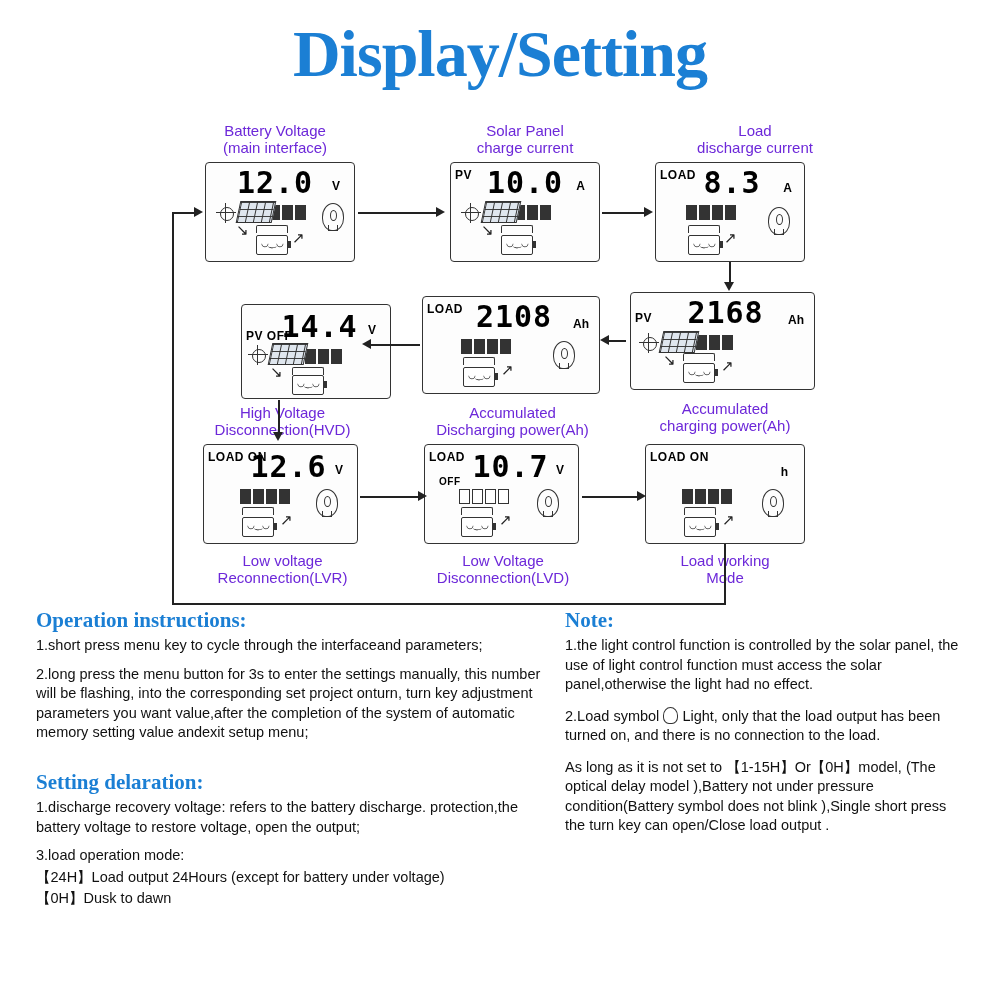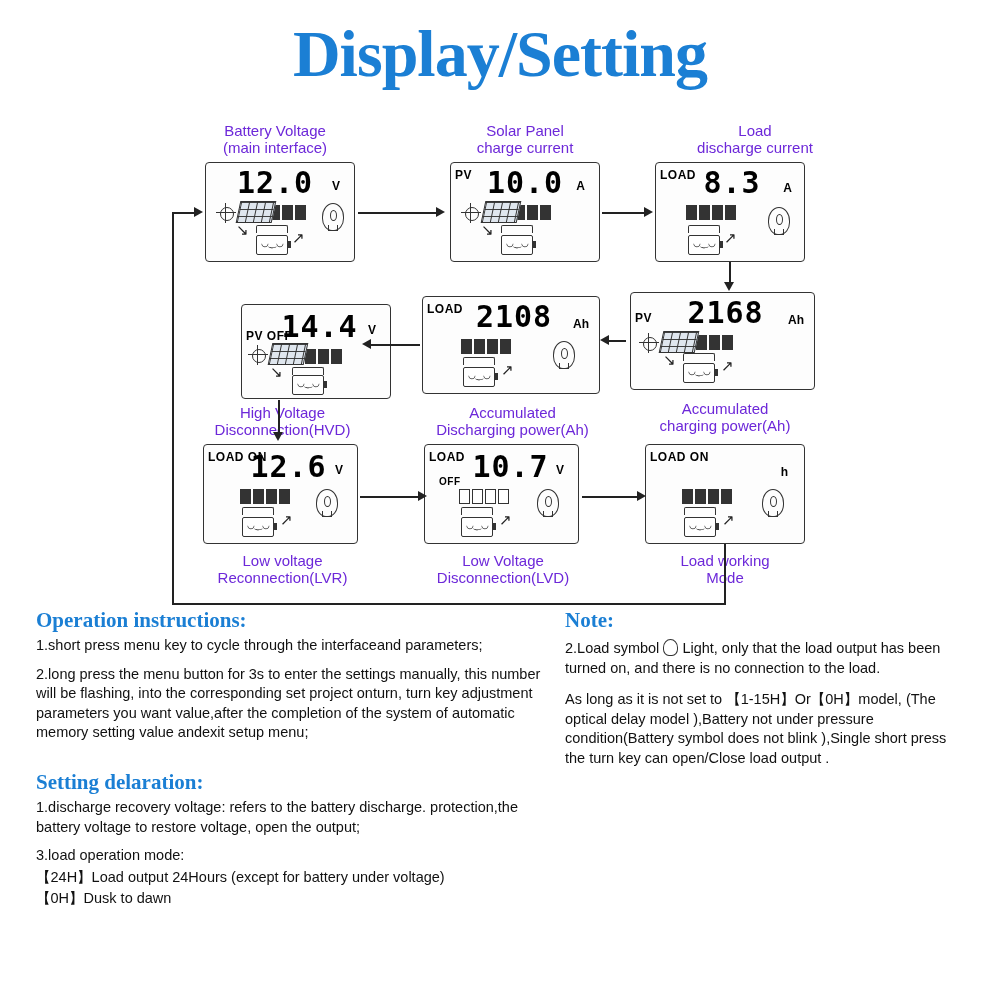--- a/index.html
+++ b/index.html
@@ -323,20 +323,21 @@
   <div class="hd" style="left:36px;top:770px;">Setting delaration:</div>
   <div class="txt" style="left:36px;top:798px;width:500px;">
     <p class="p">1.discharge recovery voltage: refers to the battery discharge. protection,the battery voltage to restore voltage, open the output;</p>
     <p class="p" style="margin-bottom:2px;">3.load operation mode:</p>
     <p class="p" style="margin-bottom:2px;">【24H】Load output 24Hours (except for battery under voltage)</p>
     <p class="p">【0H】Dusk to dawn</p>
   </div>
 
   <div class="hd" style="left:565px;top:608px;">Note:</div>
   <div class="txt" style="left:565px;top:636px;width:405px;">
+    <p class="p">1.the light control function is controlled by the solar panel, the use of light control function must access the solar panel,otherwise the light had no effect.</p>
     <p class="p" style="margin-bottom:2px;">
       <span>2.Load symbol</span>
       <span class="mini-bulb"></span>
       <span>Light, only that the load output has been turned on, and there is no connection to the load.</span>
     </p>
     <p class="p" style="margin-top:12px;">As long as it is not set to 【1-15H】Or【0H】model, (The optical delay model ),Battery not under pressure condition(Battery symbol does not blink ),Single short press the turn key can open/Close load output .</p>
   </div>
 
 </div>
 

